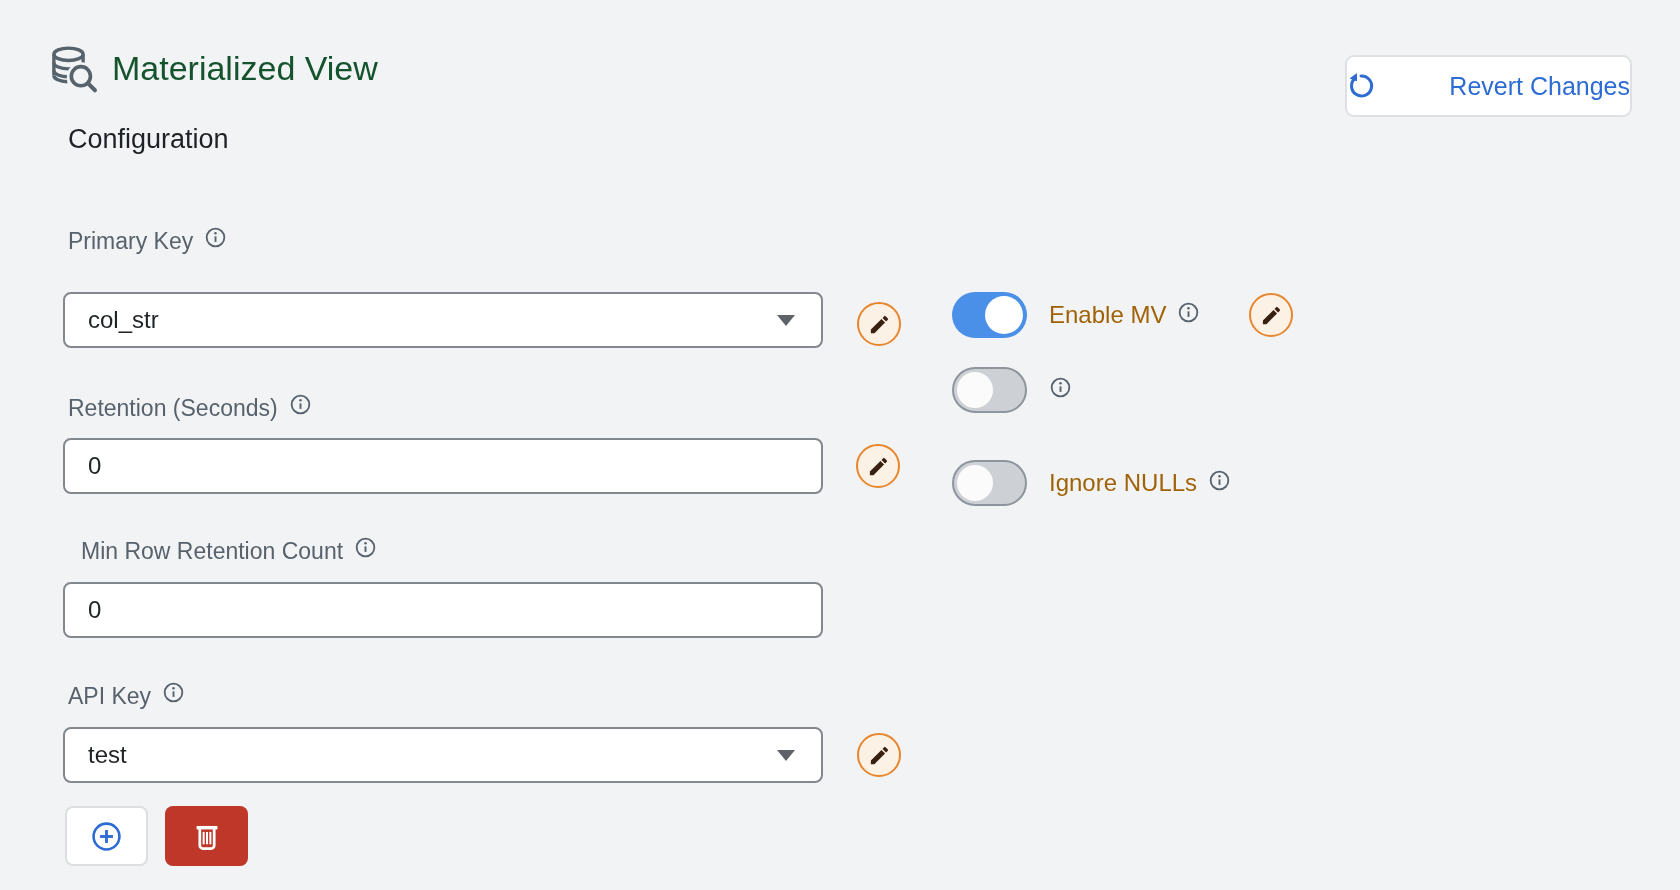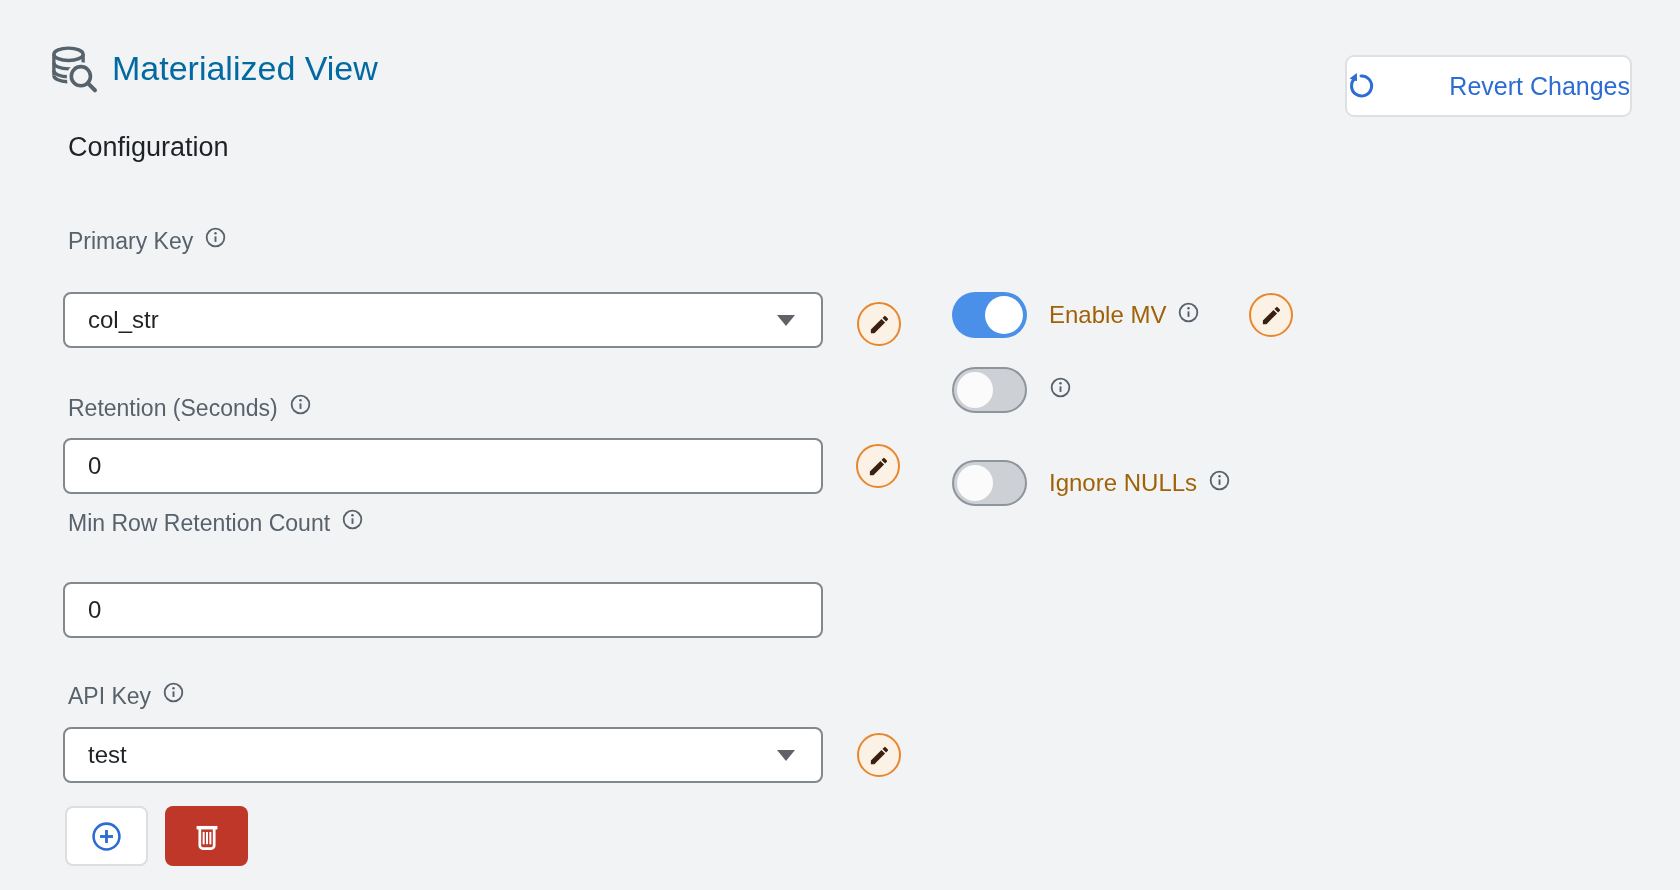--- a/index.html
+++ b/index.html
@@ -9,48 +9,48 @@
     font-family:"Liberation Sans", sans-serif;
     position:relative;
     overflow:hidden;
     color:#202124;
   }
 
   
   .db-icon { position:absolute; left:46px; top:44px; }
   .page-title {
     position:absolute; left:112px; top:48px;
-    font-size:34px; font-weight:400; color:#0369a1;
+    font-size:34px; font-weight:400; color:#14532d;
     line-height:40px; margin:0;
   }
   .revert-btn {
     position:absolute; left:1345px; top:55px; width:287px; height:62px;
     box-sizing:border-box;
     background:#FFFFFF; border:2px solid #DEE0E3; border-radius:9px;
     display:flex; align-items:center; justify-content:space-between; gap:13px;
     color:#2D6CD2; font-size:25px; font-weight:500;
     font-family:"Liberation Sans", sans-serif;
     cursor:pointer; padding:0;
   }
 
   .section-title {
-    position:absolute; left:68px; top:130px;
+    position:absolute; left:68px; top:122px;
     font-size:27px; font-weight:500; color:#1E2226;
     line-height:34px; margin:0;
   }
 
   
   .field-label {
     position:absolute; left:68px;
     display:flex; align-items:center; gap:11px;
     font-size:23px; color:#58626C; line-height:30px;
   }
   .lbl-1 { top:226px; }
   .lbl-2 { top:393px; }
-  .lbl-3 { top:508px; }
+  .lbl-3 { top:536px;margin-left:13px; }
   .lbl-4 { top:681px; }
 
   
   .field {
     position:absolute; left:63px; width:760px; height:56px;
     box-sizing:border-box;
     background:#FFFFFF; border:2px solid #82888E; border-radius:8px;
     font-size:24px; color:#1F2326;
     display:flex; align-items:center;
     padding:0 24px 0 23px;

